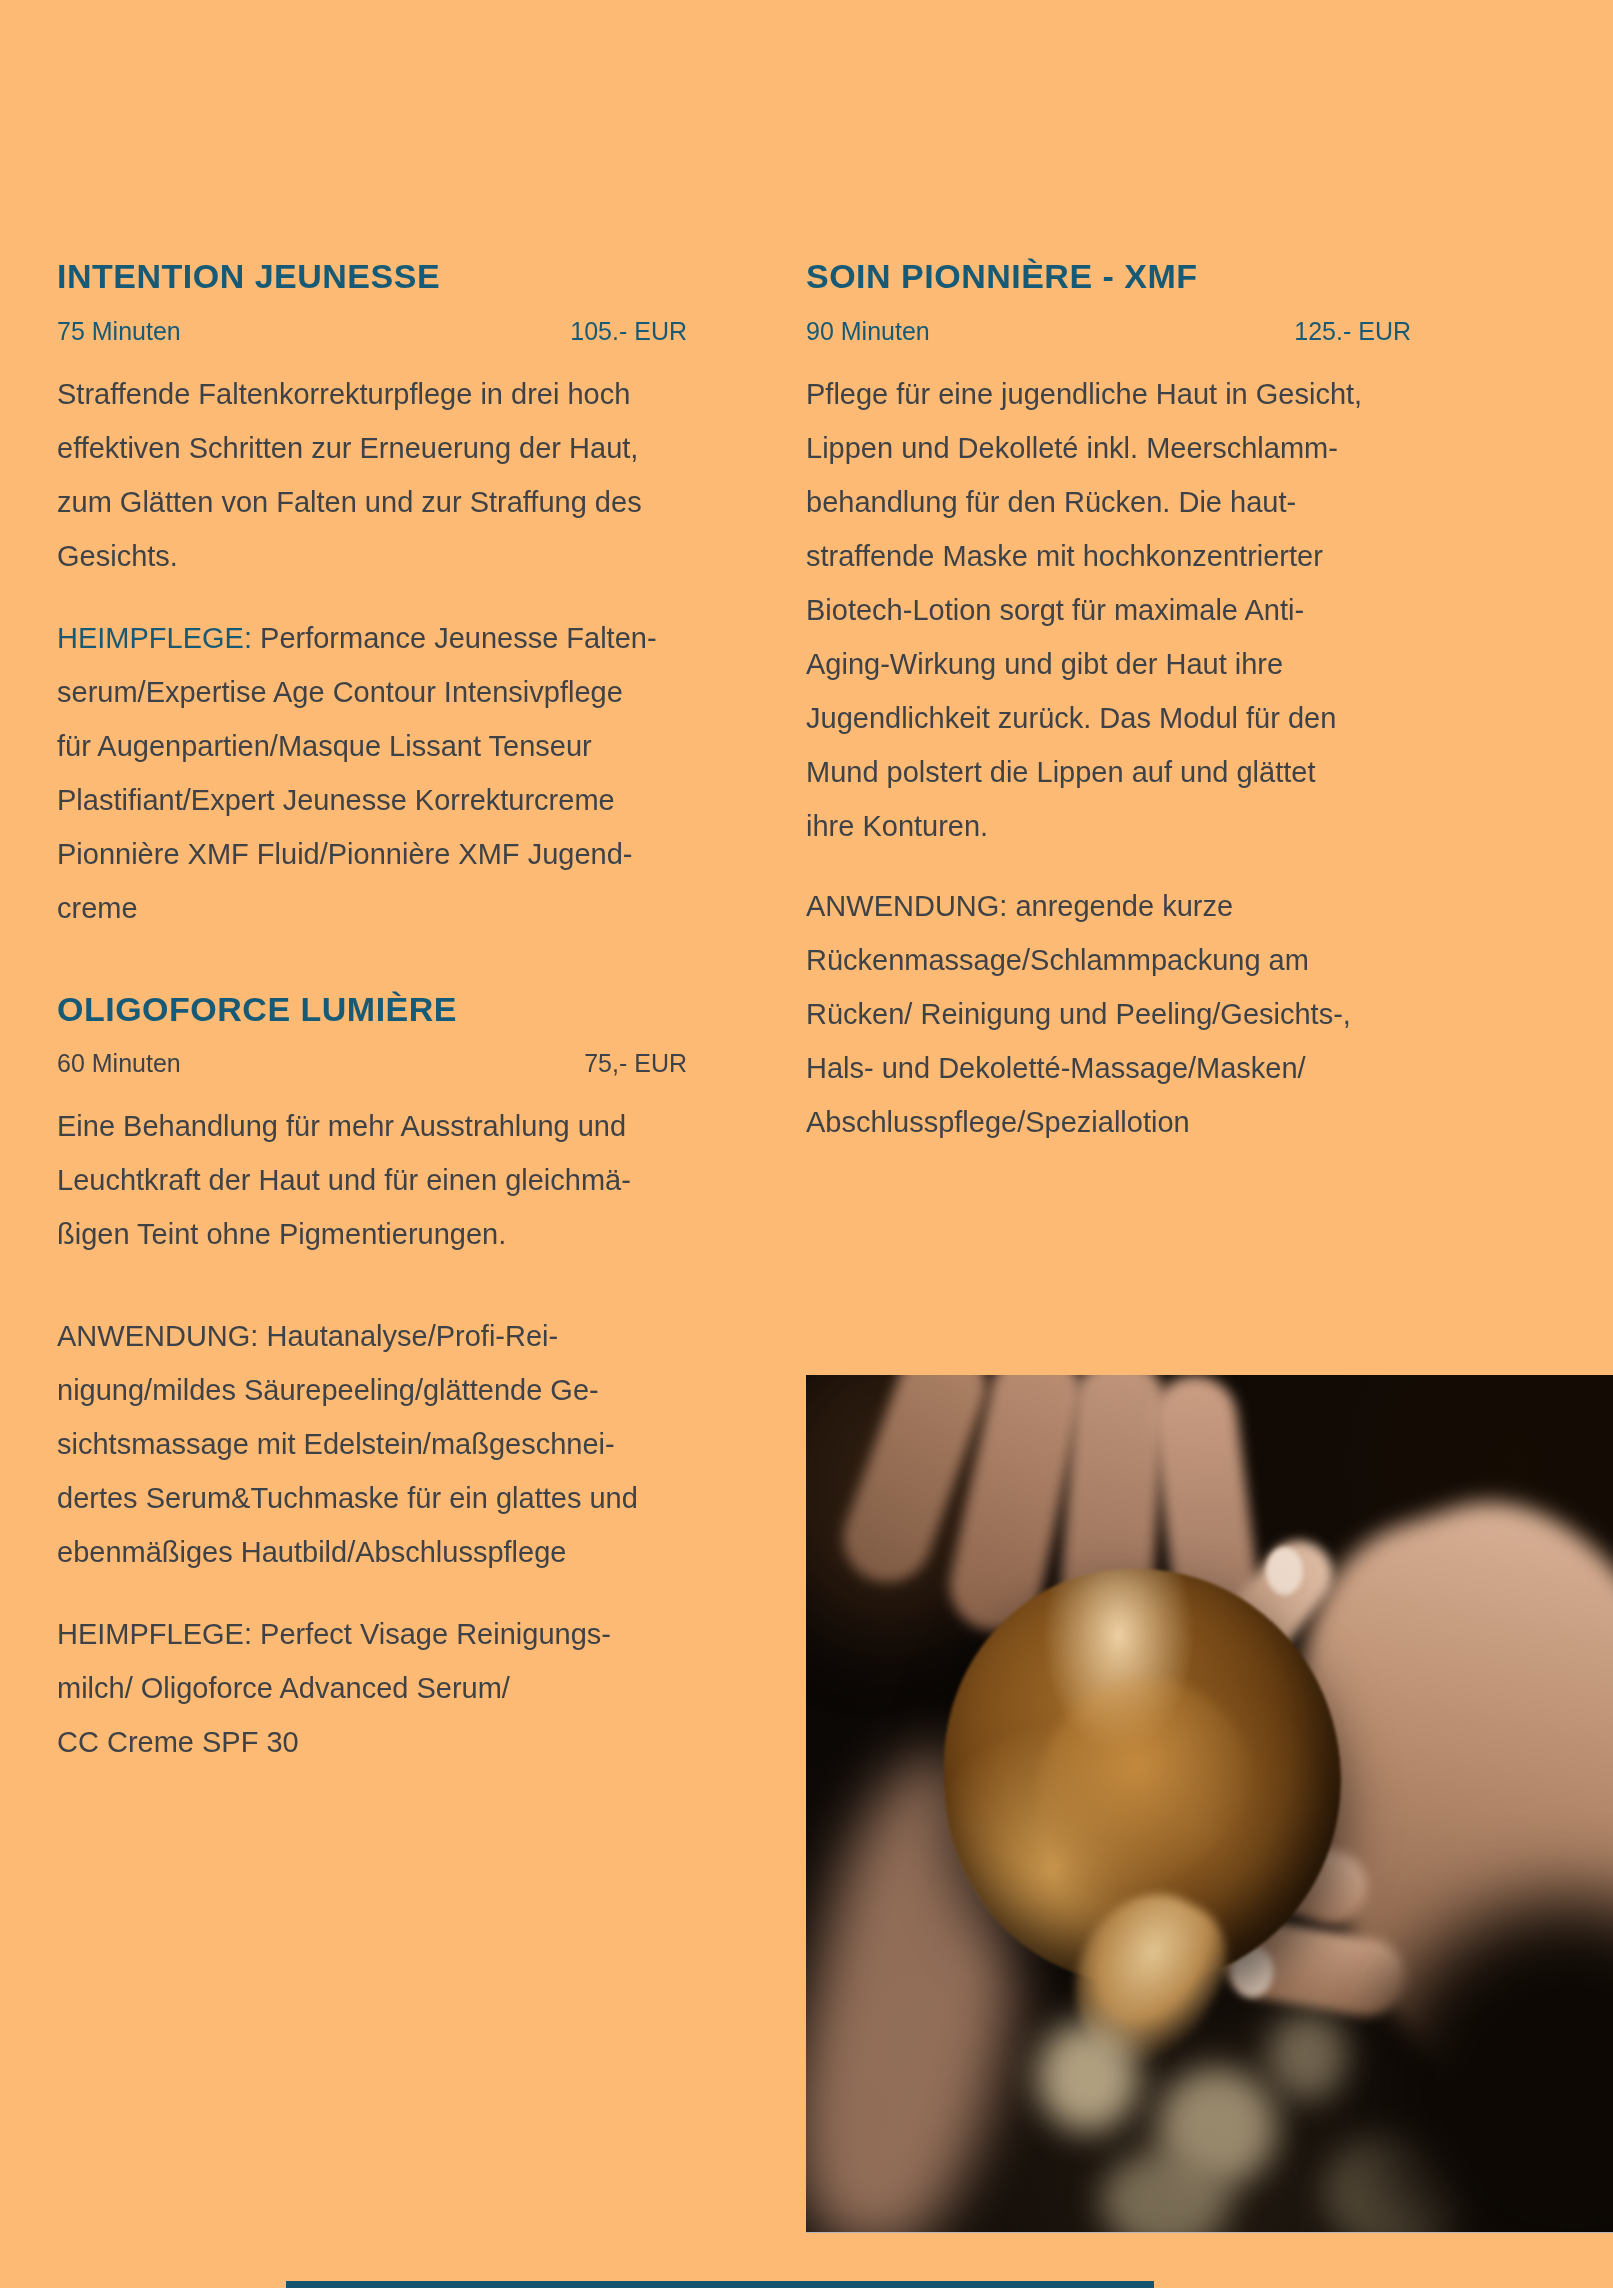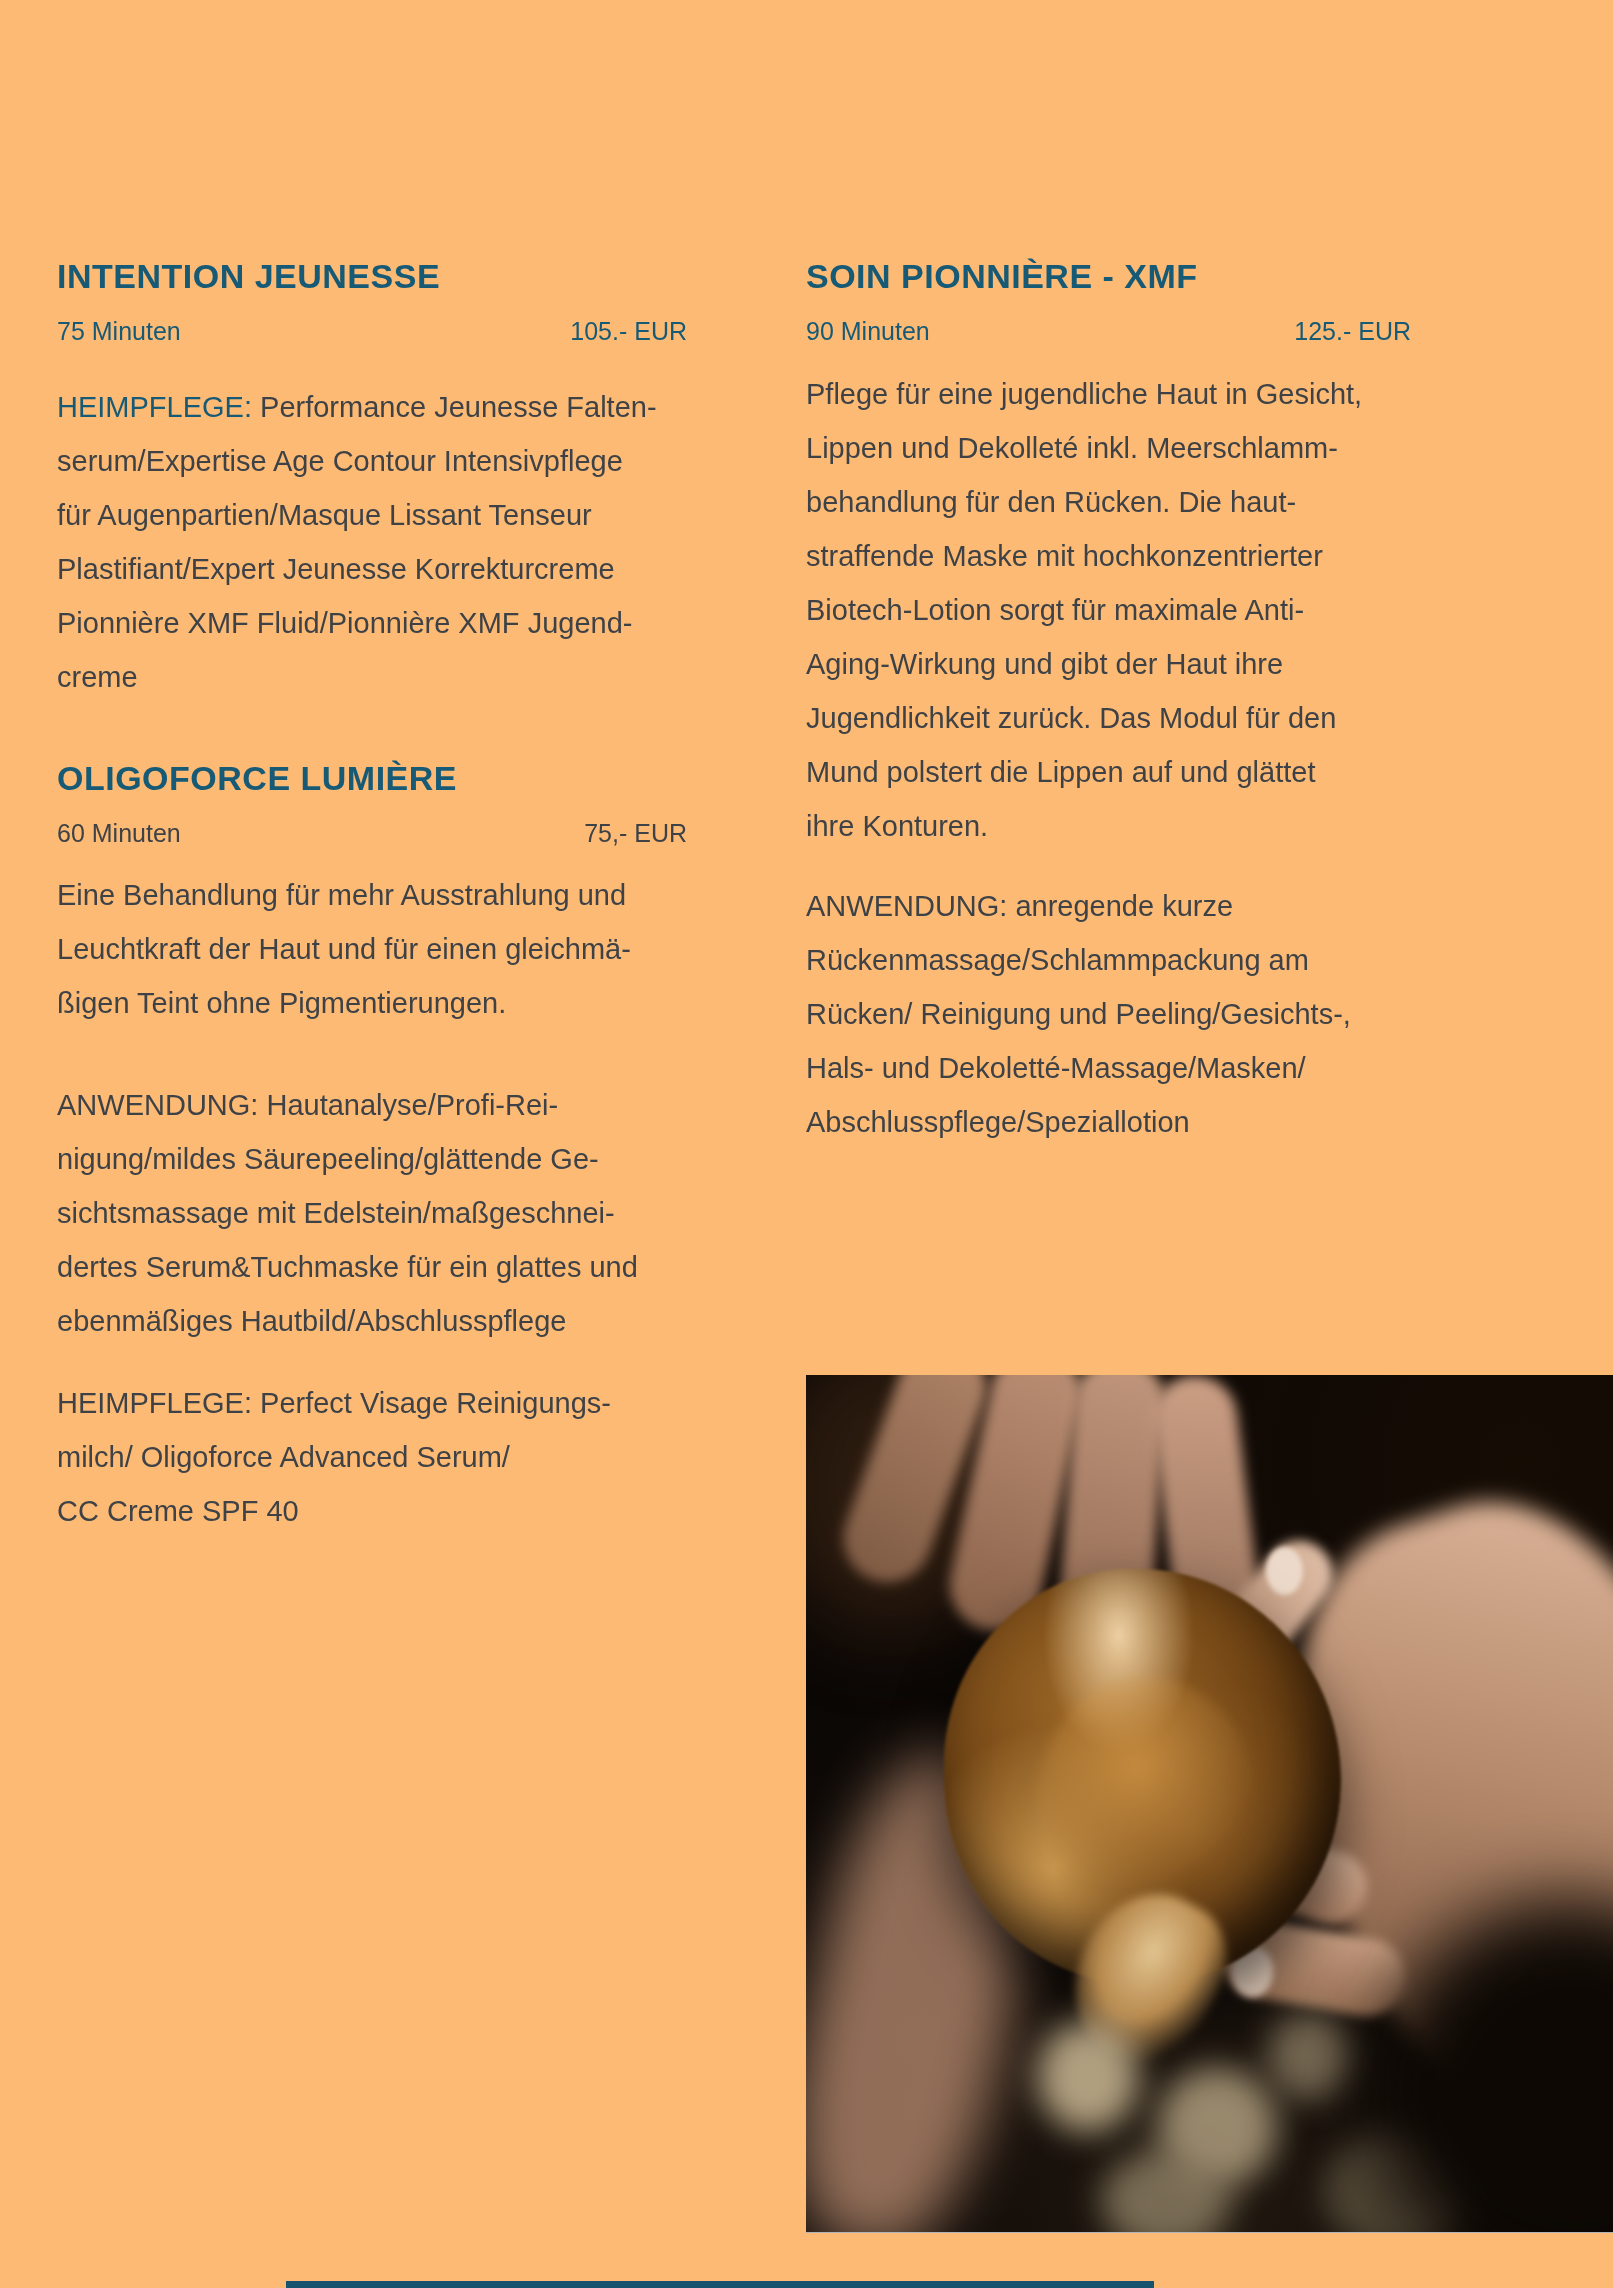--- a/index.html
+++ b/index.html
@@ -106,20 +106,24 @@
 <div class="page">
 
   <div class="col col-left">
 
     <div class="section">
       <h2 class="sec-title">INTENTION JEUNESSE</h2>
       <div class="meta-row meta-accent">
         <span>75 Minuten</span>
         <span>105.- EUR</span>
       </div>
+      <p class="para first">Straffende Faltenkorrekturpflege in drei hoch
+effektiven Schritten zur Erneuerung der Haut,
+zum Glätten von Falten und zur Straffung des
+Gesichts.</p>
       <p class="para mid-gap"><span class="lead-accent">HEIMPFLEGE:</span><span> Performance Jeunesse Falten-
 serum/Expertise Age Contour Intensivpflege
 für Augenpartien/Masque Lissant Tenseur
 Plastifiant/Expert Jeunesse Korrekturcreme
 Pionnière XMF Fluid/Pionnière XMF Jugend-
 creme</span></p>
     </div>
 
     <div class="section">
       <h2 class="sec-title">OLIGOFORCE LUMIÈRE</h2>
@@ -130,21 +134,21 @@
       <p class="para first">Eine Behandlung für mehr Ausstrahlung und
 Leuchtkraft der Haut und für einen gleichmä-
 ßigen Teint ohne Pigmentierungen.</p>
       <p class="para big-gap">ANWENDUNG: Hautanalyse/Profi-Rei-
 nigung/mildes Säurepeeling/glättende Ge-
 sichtsmassage mit Edelstein/maßgeschnei-
 dertes Serum&amp;Tuchmaske für ein glattes und
 ebenmäßiges Hautbild/Abschlusspflege</p>
       <p class="para mid-gap">HEIMPFLEGE: Perfect Visage Reinigungs-
 milch/ Oligoforce Advanced Serum/
-CC Creme SPF 40</p>
+CC Creme SPF 30</p>
     </div>
 
   </div>
 
   <div class="col col-right">
 
     <div class="section">
       <h2 class="sec-title">SOIN PIONNIÈRE - XMF</h2>
       <div class="meta-row meta-accent">
         <span>90 Minuten</span>

